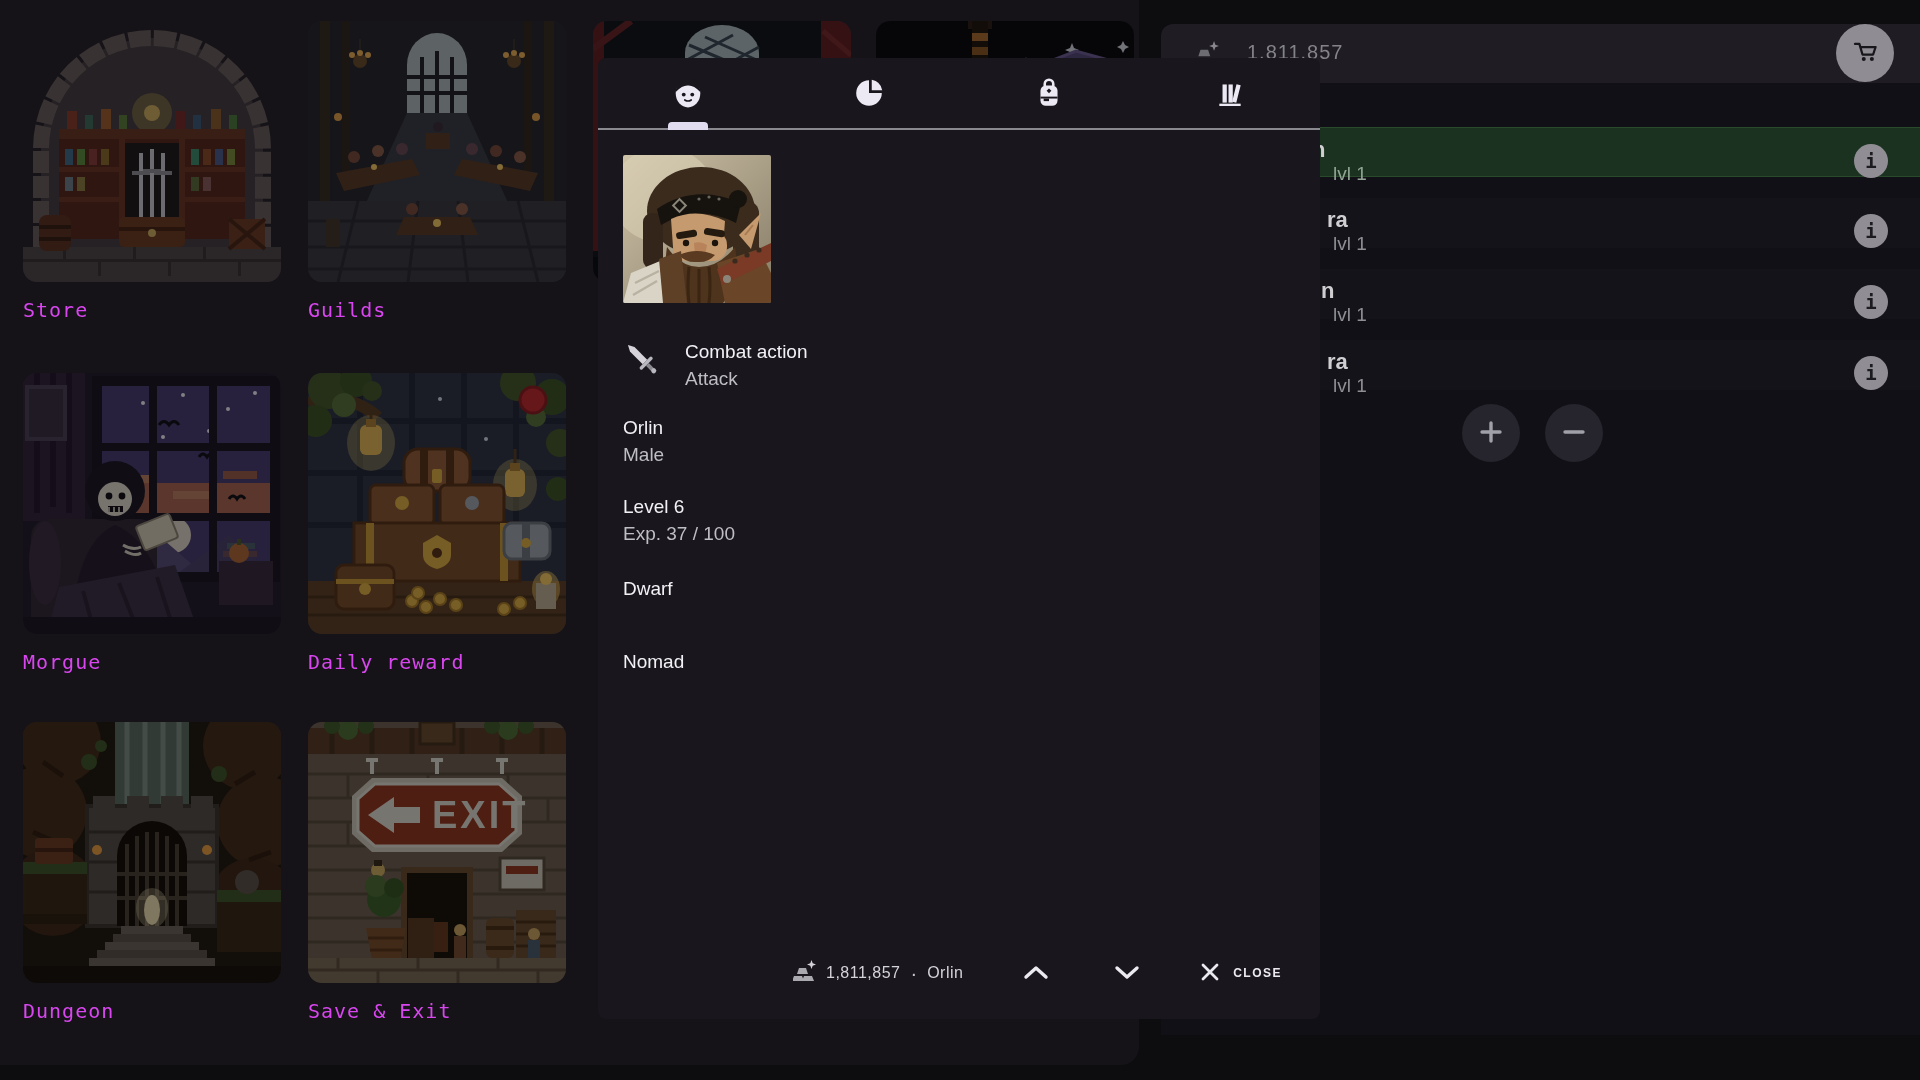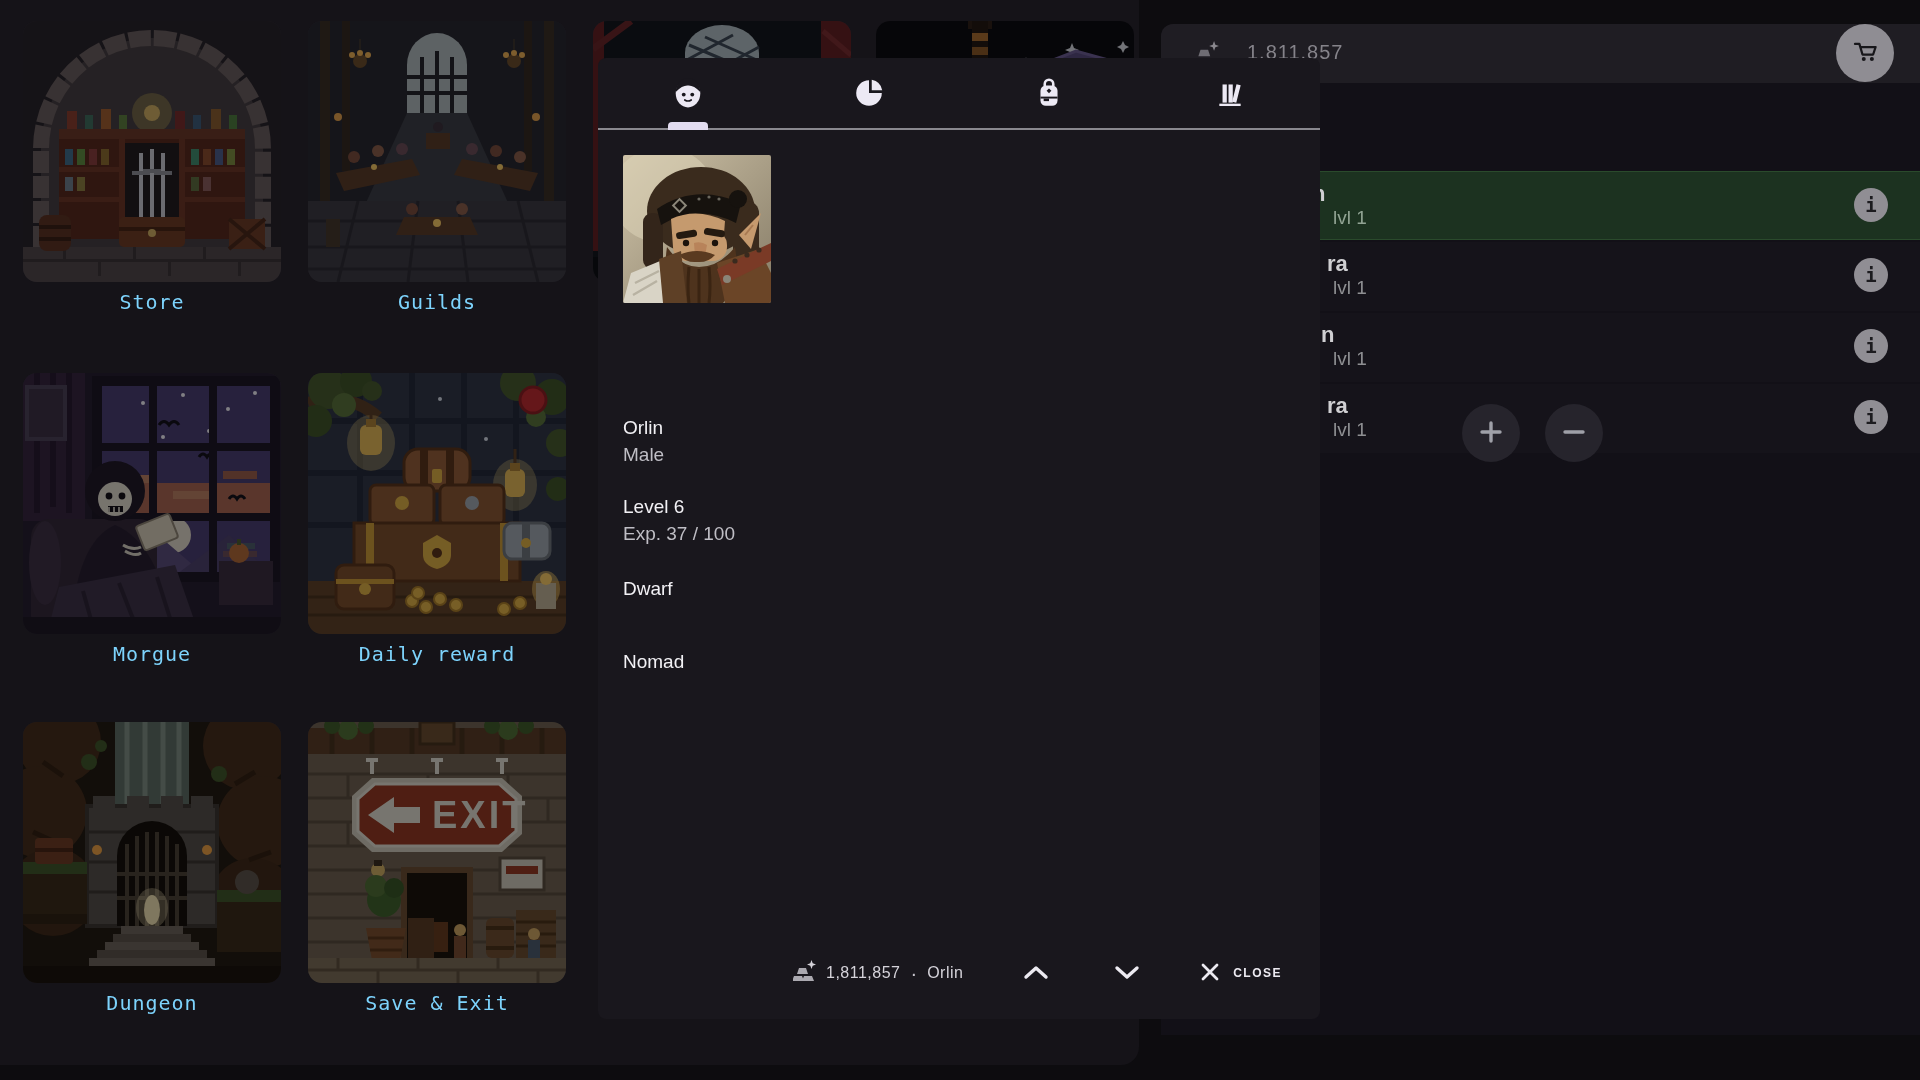--- a/index.html
+++ b/index.html
@@ -5,36 +5,36 @@
   html,body{margin:0;padding:0;background:#0d0c0f;width:1920px;height:1080px;overflow:hidden;}
   *{box-sizing:border-box;}
   .mono{font-family:Liberation Sans, sans-serif;}
   .stage{position:absolute;inset:0;width:1920px;height:1080px;background:#0d0c0f;}
 
   
   .left-panel{position:absolute;left:0;top:0;width:1139px;height:1065px;background:#151318;border-radius:0 0 18px 0;}
   .tile{position:absolute;width:258px;}
   .tile-art{width:258px;height:261px;border-radius:14px;overflow:hidden;background:#1c1a20;}
   .tile-art svg{display:block;filter:brightness(.55) saturate(.92);}
-  .tile-label{margin-top:8px;text-align:center;font-family:"DejaVu Sans Mono","Liberation Mono",monospace;
-              font-size:20px;letter-spacing:1px;color:#7dd3fc;}
+  .tile-label{margin-top:16px;text-align:left;font-family:"DejaVu Sans Mono","Liberation Mono",monospace;
+              font-size:20px;letter-spacing:1px;color:#d946ef;}
   .pos-r0c0{left:23px;top:21px;}  .pos-r0c1{left:308px;top:21px;}
   .pos-r0c2{left:593px;top:21px;} .pos-r0c3{left:876px;top:21px;}
   .pos-r1c0{left:23px;top:373px;} .pos-r1c1{left:308px;top:373px;}
   .pos-r2c0{left:23px;top:722px;} .pos-r2c1{left:308px;top:722px;}
 
   
   .right-panel{position:absolute;left:1161px;top:0;width:759px;height:1035px;}
   .rp-card{position:absolute;left:0;top:24px;width:759px;height:1011px;background:#121017;border-radius:14px 0 0 0;}
   .rp-header{position:absolute;left:0;top:24px;width:759px;height:59px;background:#1f1d23;border-radius:12px 0 0 12px;}
   .rp-balance{position:absolute;left:86px;top:17px;font-size:20px;letter-spacing:1px;color:#85838a;}
   .rp-ingot{position:absolute;left:33px;top:16px;color:#6e6c73;}
   .cart-btn{position:absolute;left:675px;top:0px;width:58px;height:58px;border-radius:50%;background:#8f8d93;border:none;
             display:flex;align-items:center;justify-content:center;cursor:pointer;padding:0;}
-  .rp-row{position:absolute;left:0;width:759px;height:69px;background:#15131a;margin-top:44px;}
+  .rp-row{position:absolute;left:0;width:759px;height:50px;background:#15131a;}
   .rp-row.selected{background:#1c3220;border-top:1px solid #2a4a2c;border-bottom:1px solid #2a4a2c;}
   .row-name{position:absolute;top:9px;font-family:"Liberation Sans","DejaVu Sans",sans-serif;font-weight:bold;
             font-size:22px;color:#cfcfd2;white-space:nowrap;}
   .row-lvl{position:absolute;left:172px;top:35px;font-size:19px;color:#8e8f92;white-space:nowrap;}
   .rp-row.selected .row-lvl{color:#91a393;}
   .info-btn{position:absolute;left:693px;top:16px;width:34px;height:34px;border-radius:50%;background:#908e94;border:none;
             color:#1c1b1f;font-family:"DejaVu Sans Mono",monospace;font-size:19px;font-weight:bold;cursor:pointer;
             display:flex;align-items:center;justify-content:center;padding:0;}
   .qty-btn{position:absolute;width:58px;height:58px;border-radius:50%;background:#26242c;border:none;cursor:pointer;
            display:flex;align-items:center;justify-content:center;padding:0;}
@@ -590,20 +590,36 @@
         <polygon points="36,104 58,96 64,148 40,148" fill="#5e4026"></polygon>
         <polygon points="94,108 136,94 148,118 148,148 102,148" fill="#6b4527"></polygon>
         <polygon points="94,114 148,88 148,106 99,130" fill="#7a3a26"></polygon>
         <circle cx="112" cy="106" r="2.6" fill="#3a2a1e"></circle>
           <circle cx="124" cy="100" r="2.6" fill="#3a2a1e"></circle>
         <circle cx="136" cy="95" r="2.6" fill="#3a2a1e"></circle>
           <circle cx="104" cy="124" r="4" fill="#8a8578"></circle>
       </svg>
     </div>
 
+    <div class="combat-row mono">
+      <span class="combat-icon">
+        <svg width="36" height="38" viewBox="0 0 36 38">
+          <g transform="translate(17,17) rotate(-45)">
+            <polygon points="-3.2,-11 0,-17 3.2,-11 3.2,7 -3.2,7" fill="#d6d4da"></polygon>
+            <rect x="-8.5" y="7" width="17" height="3.4" rx="1.6" fill="#b9b7bf"></rect>
+            <rect x="-2" y="10.4" width="4" height="7" fill="#8a888f"></rect>
+            <circle cx="0" cy="19.4" r="2.6" fill="#b9b7bf"></circle>
+          </g>
+        </svg>
+      </span>
+      <span class="combat-text">
+        <span class="m-line" style="display:block;">Combat action</span>
+        <span class="m-sub" style="display:block;">Attack</span>
+      </span>
+    </div>
 
     <div class="pair-name mono">
       <div class="m-line">Orlin</div>
       <div class="m-sub">Male</div>
     </div>
     <div class="pair-level mono">
       <div class="m-line">Level 6</div>
       <div class="m-sub">Exp. 37 / 100</div>
     </div>
     <div class="line-race mono m-line">Dwarf</div>

